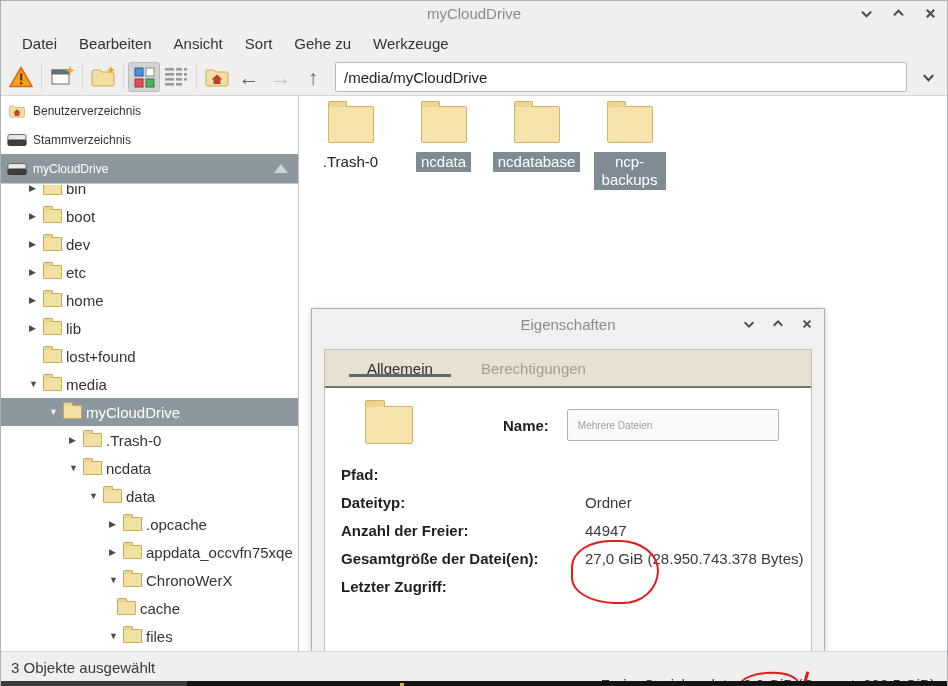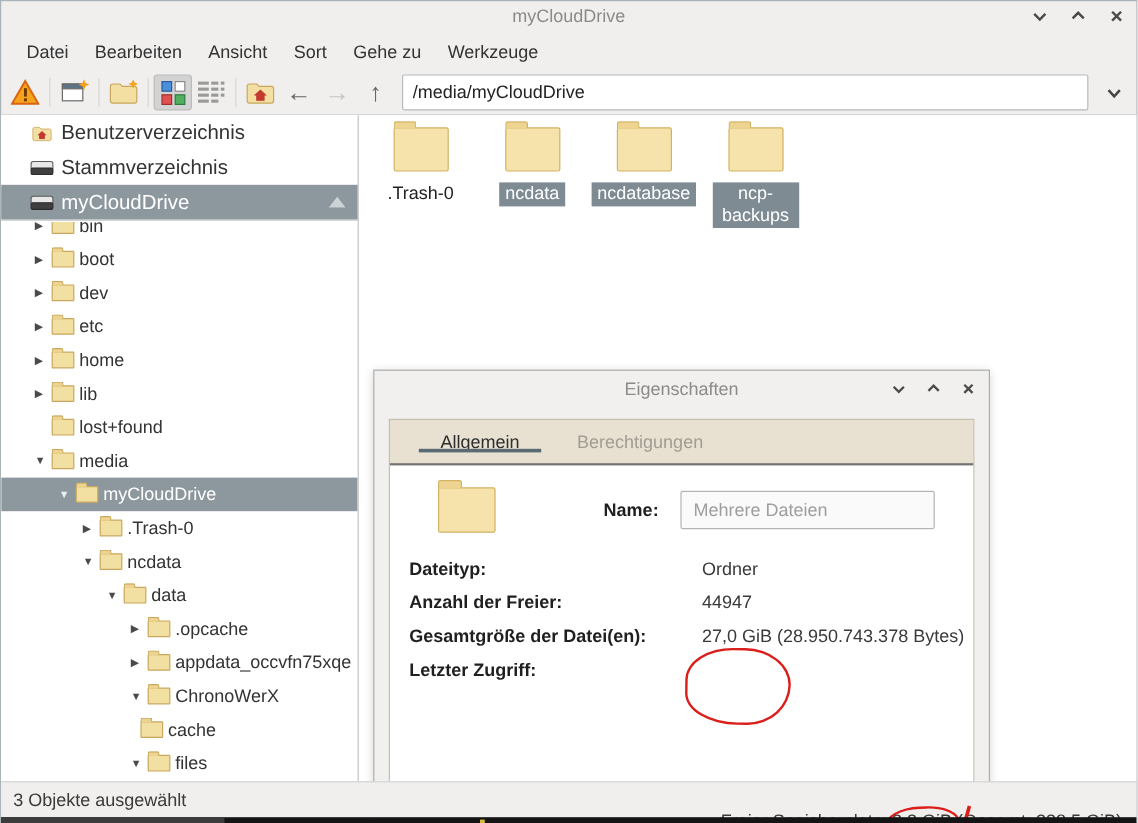--- a/index.html
+++ b/index.html
@@ -28,21 +28,21 @@
   .arrow-dim { color:#c4c4c4; }
   .path-wrap { flex:1; margin-left:6px; margin-right:2px; height:30px; position:relative; }
   .path-input { width:100%; height:100%; border:1px solid #b9b9b9; border-radius:2px; padding:0 8px; font-size:15px; color:#222; font-family:"Liberation Sans", sans-serif; background:#fff; }
   .path-chevron { width:38px; height:30px; display:flex; align-items:center; justify-content:center; }
   .path-chevron svg { stroke:#444; stroke-width:2.2; fill:none; }
 
   
   .content { position:absolute; left:0; top:95px; width:100%; height:555px; background:#fff; }
   .sidebar { position:absolute; left:0; top:0; width:298px; height:100%; background:#fff; border-right:1px solid #c3c3c3; }
   .places { position:absolute; left:0; top:0; width:100%; }
-  .place-row { height:29px; display:flex; align-items:center; padding-left:24px; font-size:17px; color:#333; position:relative; cursor:pointer; }
+  .place-row { height:29px; display:flex; align-items:center; padding-left:6px; font-size:12px; color:#333; position:relative; cursor:pointer; }
   .place-row.sel { background:#8d979e; color:#fff; }
   .place-row .plabel { margin-left:6px; }
   .eject { position:absolute; right:10px; top:10px; width:0; height:0; border-left:7px solid transparent; border-right:7px solid transparent; border-bottom:9px solid #ccd2d5; }
   .places-border { position:absolute; left:0; top:87px; width:100%; height:1px; background:#c9c9c9; }
 
   .tree { position:absolute; left:0; top:89px; bottom:0; width:100%; overflow:hidden; }
   .tree-inner { margin-top:-11px; }
   .trow { height:28px; display:flex; align-items:center; font-size:15px; color:#333; white-space:nowrap; overflow:hidden; cursor:pointer; }
   .trow.sel { background:#8d979e; color:#fff; }
   .exp { width:14px; font-size:9px; color:#4a4a4a; flex:0 0 14px; }
@@ -66,21 +66,21 @@
   .notebook { position:absolute; left:12px; top:40px; width:488px; height:324px; border:1px solid #c6bfb1; }
   .tabstrip { height:38px; background:#e8e1d2; border-bottom:2px solid #737373; display:flex; align-items:center; padding-left:18px; }
   .tab { display:flex; align-items:center; padding:0 24px; font-size:15px; color:#a19d93; position:relative; cursor:pointer; }
   .tab.active { color:#2e2e2e; }
   .tab.active::after { content:""; position:absolute; left:6px; right:6px; bottom:0; height:3px; background:#5a6a72; }
   .panel { position:relative; height:285px; background:#fff; padding:8px 16px 0 16px; font-size:15px; }
   .name-row { display:flex; align-items:center; height:58px; margin-bottom:6px; }
   .dlg-folder { width:48px; height:38px; background:#f5e3ab; border:1px solid #d2b263; border-radius:2px; position:relative; margin-left:24px; }
   .dlg-folder::before { content:""; position:absolute; left:-1px; top:-7px; width:18px; height:6px; background:#eed491; border:1px solid #d2b263; border-bottom:none; border-radius:2px 2px 0 0; }
   .name-label { margin-left:90px; font-weight:bold; color:#1f1f1f; }
-  .name-input { margin-left:18px; width:212px; height:32px; border:1px solid #b4b4b4; background:#fafafa; border-radius:2px; padding:4px 10px; font-size:15px; font-family:"Liberation Sans", sans-serif; color:#701a75; }
+  .name-input { margin-left:18px; width:212px; height:32px; border:1px solid #b4b4b4; background:#fafafa; border-radius:2px; padding:4px 10px; font-size:10px; font-family:"Liberation Sans", sans-serif; color:#701a75; }
   .name-input::placeholder { color:#9e9e9e; }
   .prow { display:flex; height:28px; align-items:center; }
   .plab { width:228px; font-weight:bold; color:#1f1f1f; flex:0 0 228px; }
   .pval { margin-left:16px; color:#3a3a3a; white-space:nowrap;text-align:right; }
   .dlg-buttons { position:absolute; right:14px; bottom:14px; display:flex; gap:18px; }
   .btn { height:30px; background:#e7e7e5; border:1px solid #b1b1ad; border-radius:3px; font-size:15px; color:#333; display:flex; align-items:center; justify-content:center; cursor:pointer; }
   .btn.cancel { width:92px; }
   .btn.ok { width:100px; }
 
   
@@ -379,20 +379,24 @@
           <span class="tab active">Allgemein</span>
           <span class="tab">Berechtigungen</span>
         </div>
         <div class="panel">
           <div class="name-row">
             <span class="dlg-folder"></span>
             <span class="name-label">Name:</span>
             <input class="name-input" type="text" placeholder="Mehrere Dateien" style="">
           </div>
           <div class="prow">
+              <span class="plab">Pfad:</span>
+              <span class="pval"></span>
+            </div>
+          <div class="prow">
               <span class="plab">Dateityp:</span>
               <span class="pval">Ordner</span>
             </div>
           <div class="prow">
               <span class="plab">Anzahl der Freier:</span>
               <span class="pval">44947</span>
             </div>
           <div class="prow">
               <span class="plab">Gesamtgröße der Datei(en):</span>
               <span class="pval">27,0 GiB (28.950.743.378 Bytes)</span>

